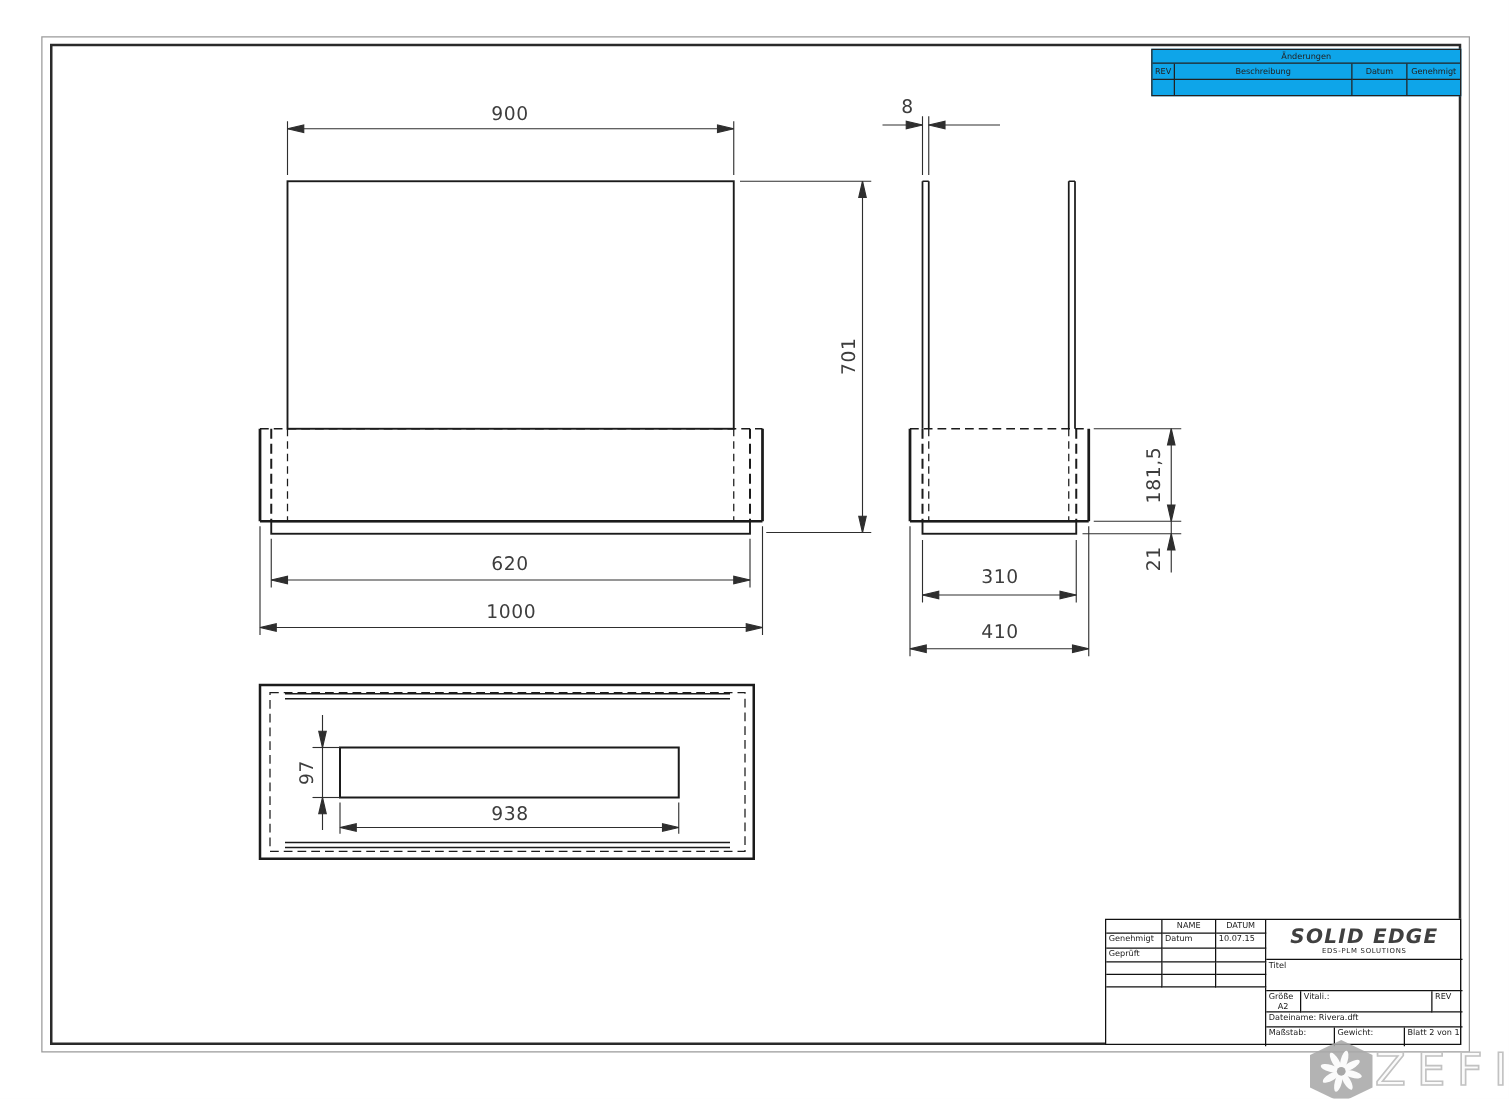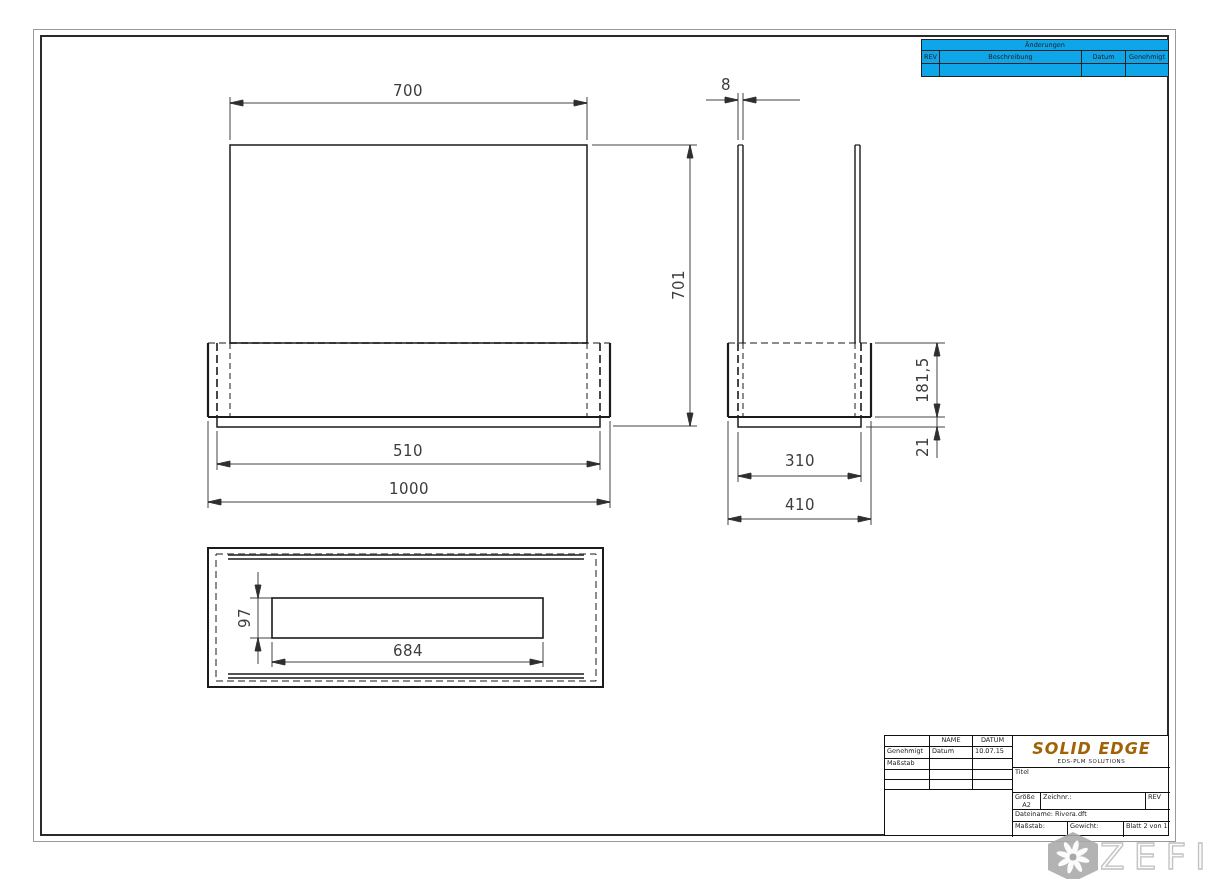--- a/index.html
+++ b/index.html
@@ -23,21 +23,21 @@
   .rev-row .rc{border-right:1px solid #222;text-align:center;height:12px;line-height:12px;overflow:hidden;}
   .rev-row .rc:last-child{border-right:none;}
   .rev-row.hdr .rc{border-bottom:1px solid #222;}
 
   
   .tb{position:absolute;left:884px;top:735px;width:285px;height:101px;box-sizing:border-box;
       border:1.5px solid #111;background:#fff;font-size:6.5px;color:#222;}
   .tbc{position:absolute;box-sizing:border-box;padding:1px 2px;overflow:hidden;line-height:1.2;}
   .br{border-right:1px solid #111;} .bb{border-bottom:1px solid #111;}
   .logo-main{font-size:16px;font-style:italic;font-weight:bold;text-align:center;
-       letter-spacing:1px;margin-top:2px;color:#a16207;}
+       letter-spacing:1px;margin-top:2px;color:#404040;}
   .logo-sub{font-size:5.5px;text-align:center;letter-spacing:0.6px;color:#1a1a1a;}
   .size-val{text-align:center;font-size:6.5px;}
 
   
   .wm-text{position:absolute;left:1100px;top:836px;font-size:36px;letter-spacing:9px;
        color:#fbfbfb;-webkit-text-stroke:1.3px #c2c2c2;white-space:nowrap;}
   .wm-badge{position:absolute;left:1043px;top:831px;}
 </style>
 </head>
 <body>
@@ -154,33 +154,33 @@
         <polygon points="258,638 255,651 261,651"></polygon>
 
       <line x1="272" y1="642" x2="272" y2="667"></line>
         <line x1="543" y1="642" x2="543" y2="667"></line>
       <line x1="272" y1="662" x2="543" y2="662"></line>
       <polygon points="272,662 285,659 285,665"></polygon>
         <polygon points="543,662 530,659 530,665"></polygon>
     </g>
   </svg>
 
-  <div class="dim" style="left:408px;top:91px">700</div>
+  <div class="dim" style="left:408px;top:91px">900</div>
   <div class="dim rot" style="left:679px;top:285px">701</div>
-  <div class="dim" style="left:408px;top:451px">510</div>
+  <div class="dim" style="left:408px;top:451px">620</div>
   <div class="dim" style="left:409px;top:489px">1000</div>
 
   <div class="dim" style="left:726px;top:85px">8</div>
   <div class="dim rot" style="left:923px;top:380px">181,5</div>
   <div class="dim rot" style="left:923px;top:447px">21</div>
   <div class="dim" style="left:800px;top:461px">310</div>
   <div class="dim" style="left:800px;top:505px">410</div>
 
   <div class="dim rot" style="left:245px;top:618px">97</div>
-  <div class="dim" style="left:408px;top:651px">684</div>
+  <div class="dim" style="left:408px;top:651px">938</div>
 
   <div class="revtable">
     <div class="rev-title">Änderungen</div>
     <div class="rev-row hdr">
       <div class="rc">REV</div>
       <div class="rc">Beschreibung</div>
       <div class="rc">Datum</div>
       <div class="rc">Genehmigt</div>
     </div>
     <div class="rev-row">
@@ -193,21 +193,21 @@
 
   <div class="tb">
     <div class="tbc br bb" style="left:0;top:0;width:45px;height:11px"></div>
     <div class="tbc br bb" style="left:45px;top:0;width:43px;height:11px;text-align:center">NAME</div>
     <div class="tbc br bb" style="left:88px;top:0;width:40px;height:11px;text-align:center">DATUM</div>
 
     <div class="tbc br bb" style="left:0;top:11px;width:45px;height:12px">Genehmigt</div>
     <div class="tbc br bb" style="left:45px;top:11px;width:43px;height:12px">Datum</div>
     <div class="tbc br bb" style="left:88px;top:11px;width:40px;height:12px">10.07.15</div>
 
-    <div class="tbc br bb" style="left:0;top:23px;width:45px;height:11px">Maßstab</div>
+    <div class="tbc br bb" style="left:0;top:23px;width:45px;height:11px">Geprüft</div>
     <div class="tbc br bb" style="left:45px;top:23px;width:43px;height:11px"></div>
     <div class="tbc br bb" style="left:88px;top:23px;width:40px;height:11px"></div>
 
     <div class="tbc br bb" style="left:0;top:34px;width:45px;height:10px"></div>
     <div class="tbc br bb" style="left:45px;top:34px;width:43px;height:10px"></div>
     <div class="tbc br bb" style="left:88px;top:34px;width:40px;height:10px"></div>
     <div class="tbc br bb" style="left:0;top:44px;width:45px;height:10px"></div>
     <div class="tbc br bb" style="left:45px;top:44px;width:43px;height:10px"></div>
     <div class="tbc br bb" style="left:88px;top:44px;width:40px;height:10px"></div>
     <div class="tbc br" style="left:0;top:54px;width:128px;height:47px"></div>
@@ -216,21 +216,21 @@
       <div class="logo-main">SOLID EDGE</div>
       <div class="logo-sub">EDS-PLM SOLUTIONS</div>
     </div>
     <div class="tbc bb" style="left:128px;top:32px;width:157px;height:25px">
       <span>Titel</span>
     </div>
     <div class="tbc br bb" style="left:128px;top:57px;width:28px;height:17px">
       <div>Größe</div>
       <div class="size-val">A2</div>
     </div>
-    <div class="tbc br bb" style="left:156px;top:57px;width:105px;height:17px">Zeichnr.:</div>
+    <div class="tbc br bb" style="left:156px;top:57px;width:105px;height:17px">Vitali.:</div>
     <div class="tbc bb" style="left:261px;top:57px;width:24px;height:17px">REV</div>
     <div class="tbc bb" style="left:128px;top:74px;width:157px;height:12px">Dateiname: Rivera.dft</div>
     <div class="tbc br" style="left:128px;top:86px;width:55px;height:15px">Maßstab:</div>
     <div class="tbc br" style="left:183px;top:86px;width:56px;height:15px">Gewicht:</div>
     <div class="tbc" style="left:239px;top:86px;width:46px;height:15px">Blatt 2 von 1</div>
   </div>
 
   <svg class="wm-badge" width="60" height="52" viewBox="0 0 60 52">
     <polygon points="30,1 55,13 55,39 30,51 5,39 5,13" fill="#a8a8a8" opacity="0.88"></polygon>
     <g transform="translate(30,26)" fill="#ffffff" opacity="0.95">

